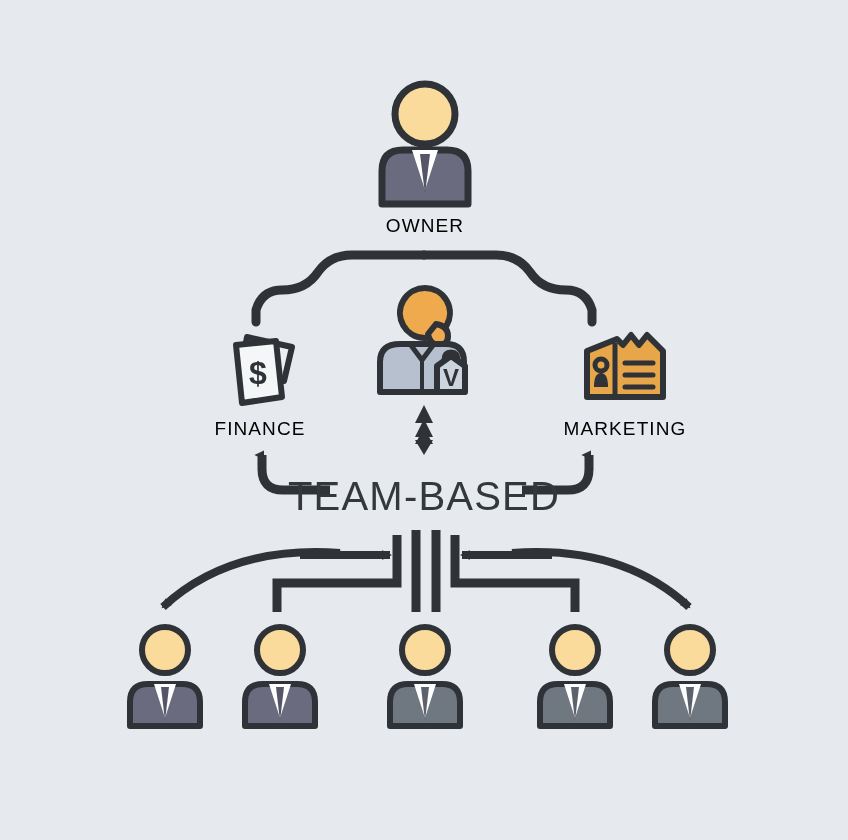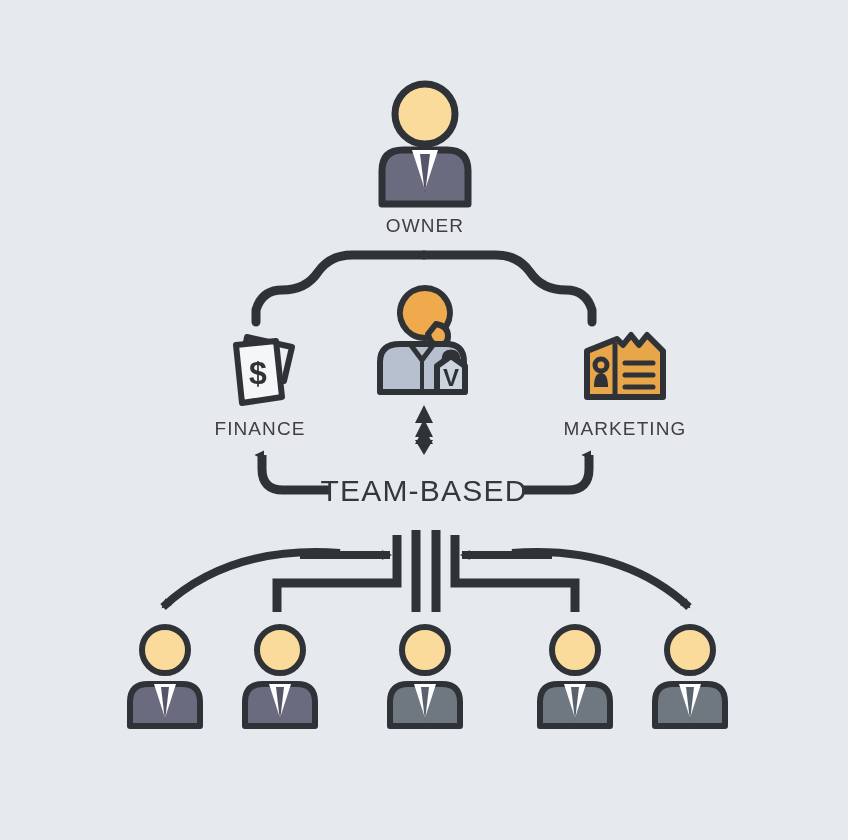--- a/index.html
+++ b/index.html
@@ -28,28 +28,28 @@
   }
   .node {
     position: absolute;
     display: flex;
     flex-direction: column;
     align-items: center;
   }
   .node-label {
     font-size: 19px;
     letter-spacing: 1.1px;
-    color: #404040;
+    color: #000000;
     font-weight: 400;
     margin-top: 7px;
     white-space: nowrap;
   }
   .label-big {
     position: absolute;
-    font-size: 30px;
+    font-size: 40px;
     letter-spacing: 1.2px;
     color: #33383d;
     white-space: nowrap;
     text-align: center;
   }
   .icon-wrap {
     display: block;
     line-height: 0;
   }
 </style>

